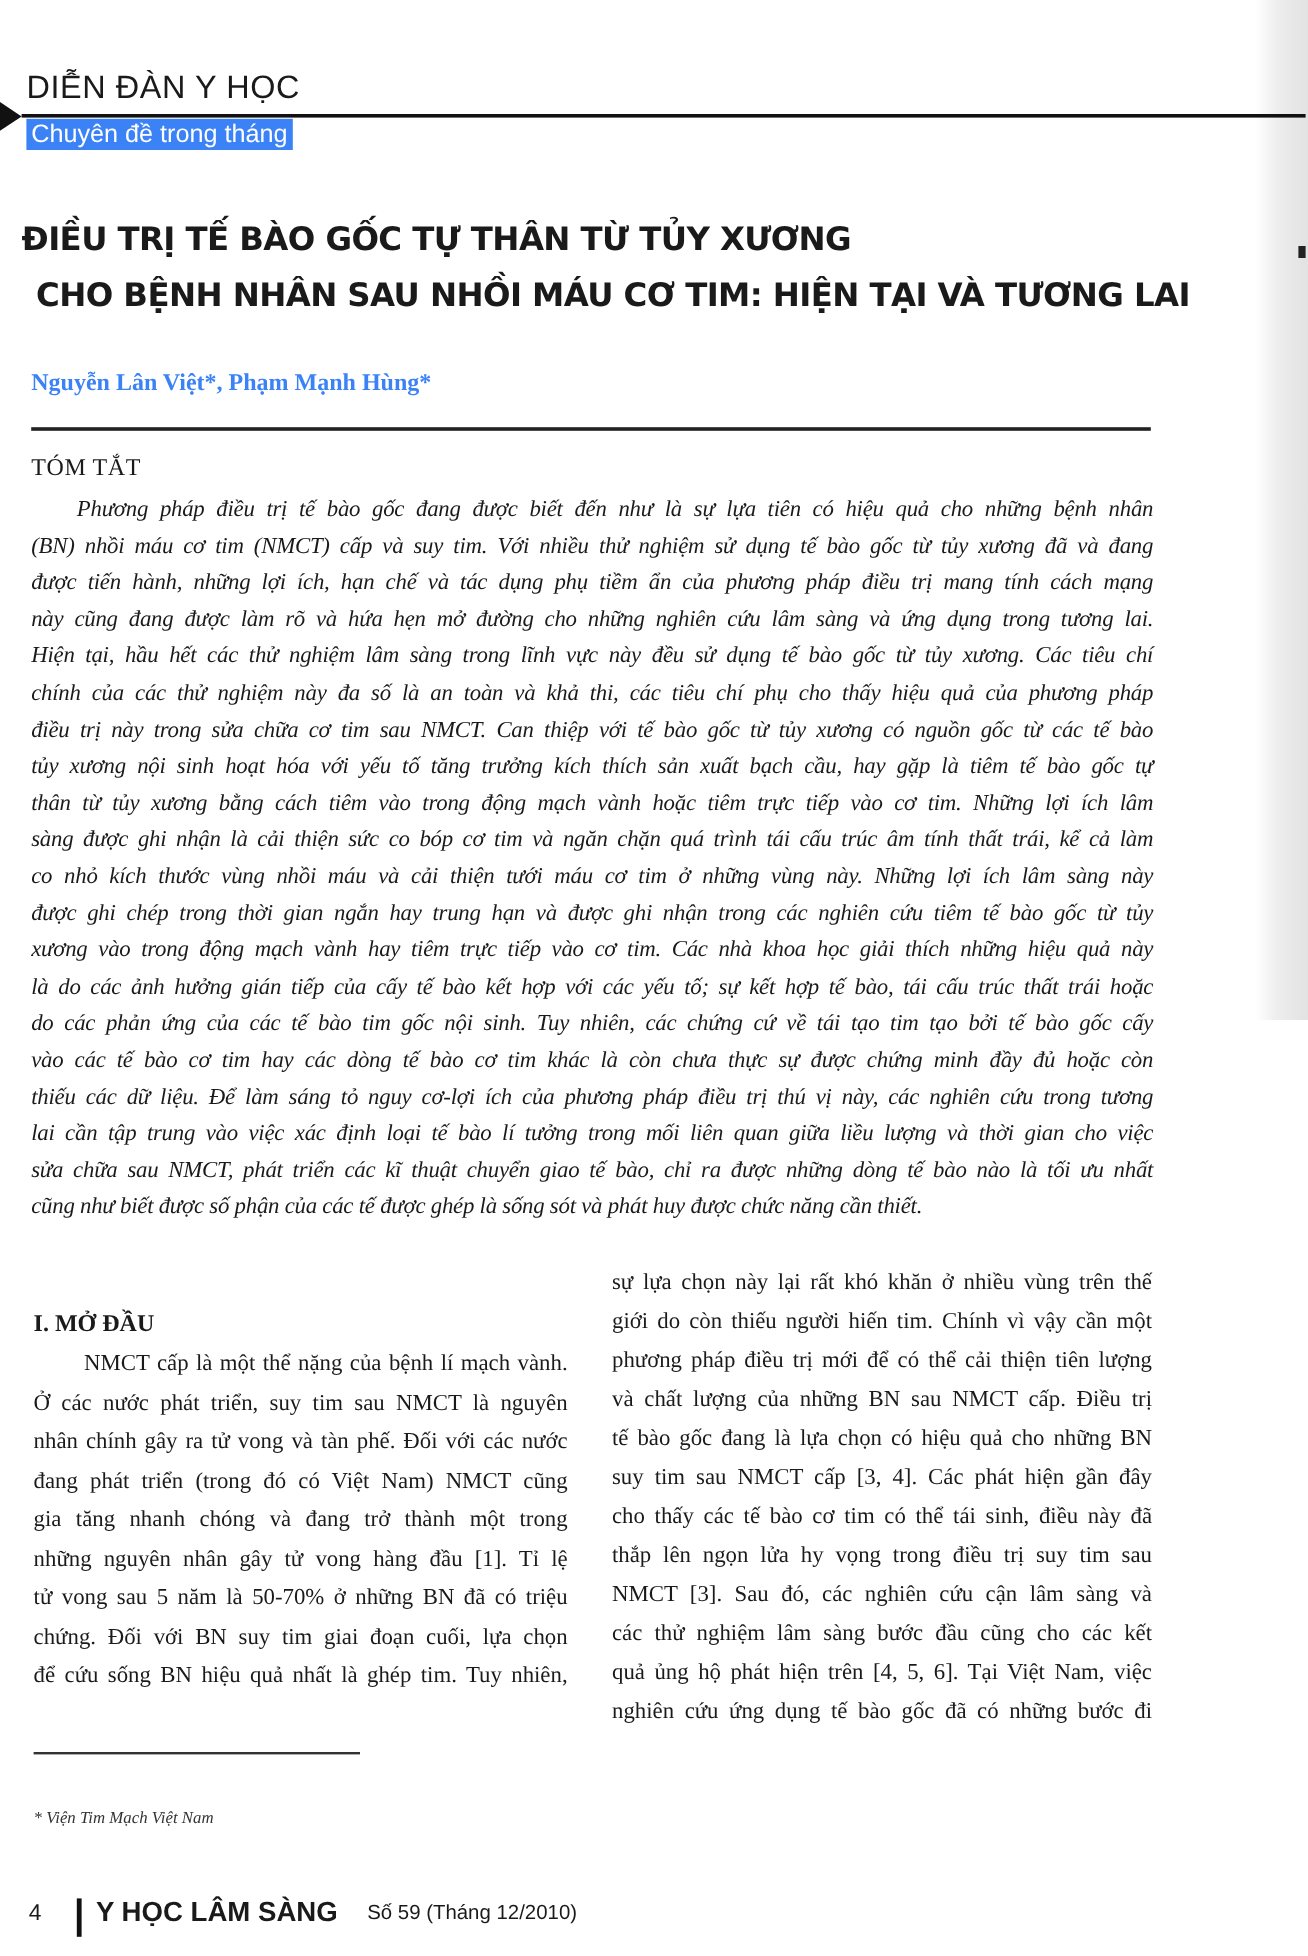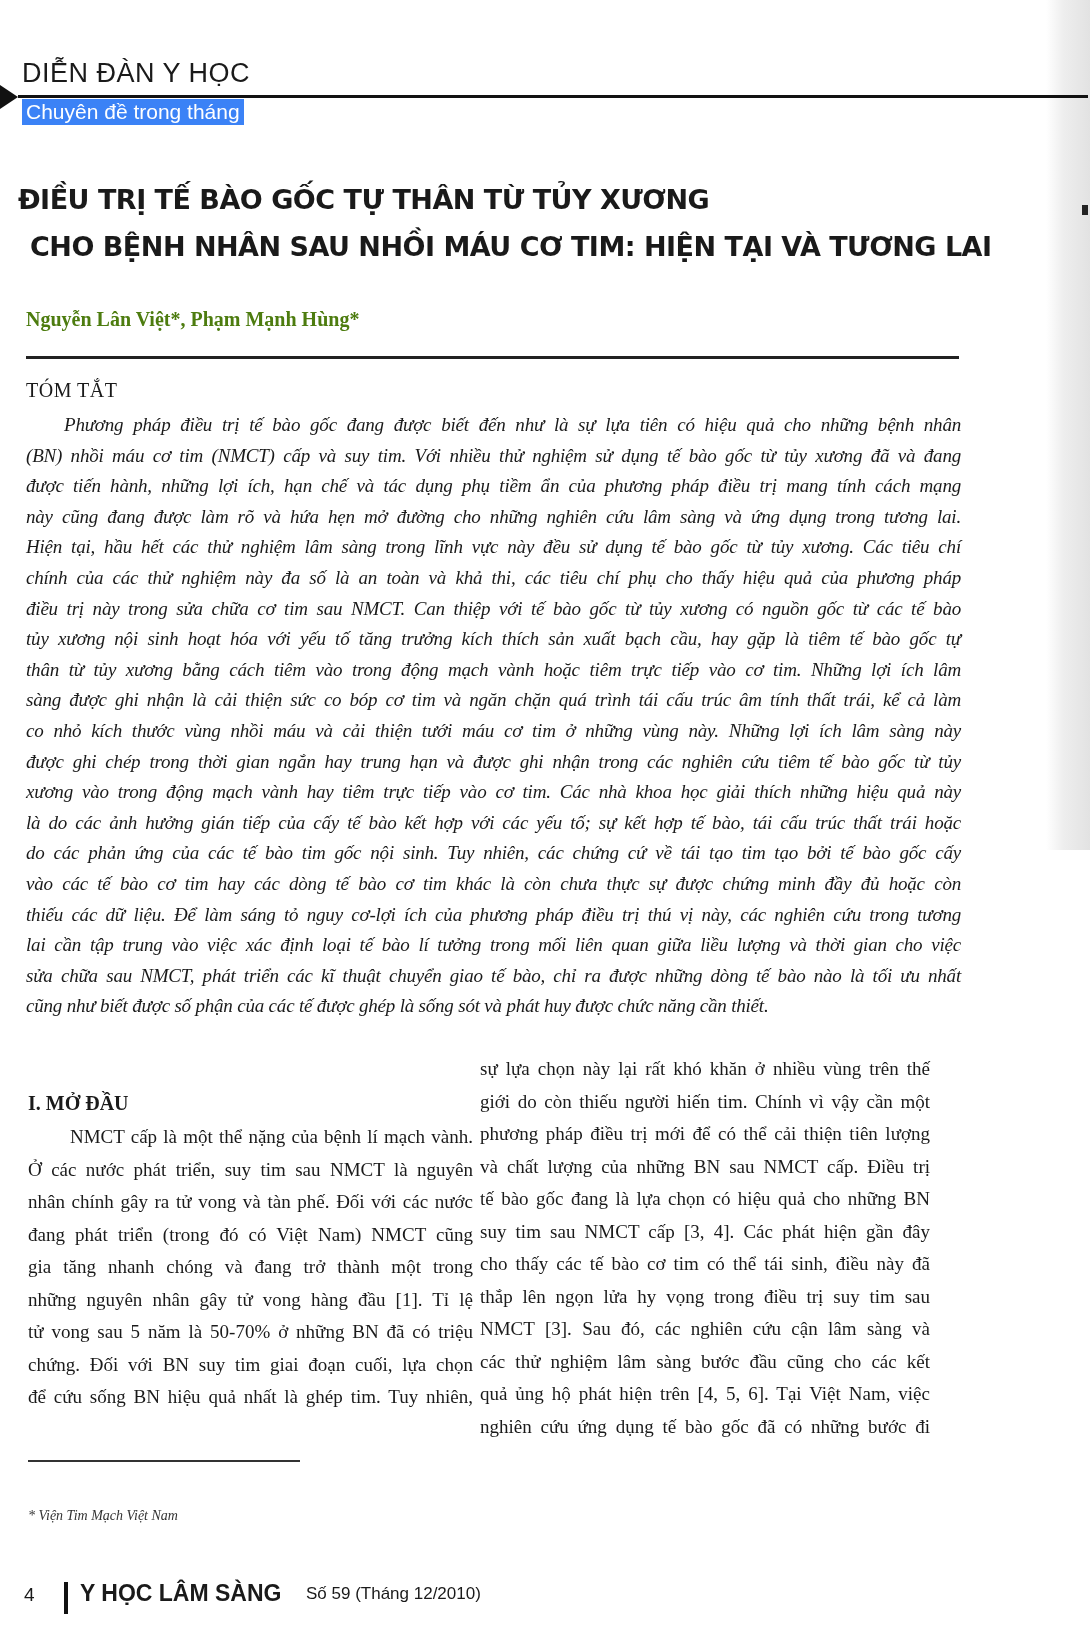--- a/index.html
+++ b/index.html
@@ -37,41 +37,41 @@
   .title {
     position: absolute; left: 0; width: 1090px; text-align: left;
     font-family: "DejaVu Sans", sans-serif; font-weight: bold; font-size: 27px;
     letter-spacing: -0.5px; color: #1a1a1a; line-height: 1;
   }
   .title.l1 { top: 186px; left: 18px; width: 1050px; }
   .title.l2 { top: 233px; left: 30px; width: 1000px; }
 
   .authors {
     position: absolute; left: 26px; top: 308px;
-    font-size: 20px; font-weight: bold; color: #4d7c0f;
+    font-size: 20px; font-weight: bold; color: #3b82f6;
   }
   .authors-rule { position: absolute; left: 26px; top: 356px; width: 933px; height: 3px; background: #222; }
 
   .abstract-heading {
     position: absolute; left: 26px; top: 379px; font-size: 20px; color: #1a1a1a; letter-spacing: 0.5px;
   }
   .abstract-body {
     position: absolute; left: 26px; top: 410px; width: 935px;
     font-style: italic; font-size: 19px; line-height: 30.6px;
     text-align: justify; color: #1a1a1a; letter-spacing: -0.2px;
   }
   .abstract-body .line { display: block; white-space: nowrap; text-align-last: justify; }
   .abstract-body .line.first { padding-left: 38px; }
   .abstract-body .line.last { text-align-last: left; }
 
   
   .col { position: absolute; font-size: 19px; line-height: 32.5px; color: #1a1a1a; }
   .col .line { display: block; white-space: nowrap; text-align: justify; text-align-last: justify; }
   .col-left { left: 28px; top: 1088px; width: 445px; }
-  .col-right { left: 480px; top: 1053px; width: 450px; }
+  .col-right { left: 510px; top: 1053px; width: 450px; }
   .section-heading { font-weight: bold; font-size: 20px; display: block; line-height: 30px; margin-bottom: 3px; }
   .col-left .indent { padding-left: 42px; }
 
   .footnote-rule { position: absolute; left: 28px; top: 1460px; width: 272px; height: 2px; background: #333; }
   .footnote {
     position: absolute; left: 28px; top: 1480px;
     font-style: italic; font-size: 14px; color: #333; margin-top: 28px;
   }
 
   

